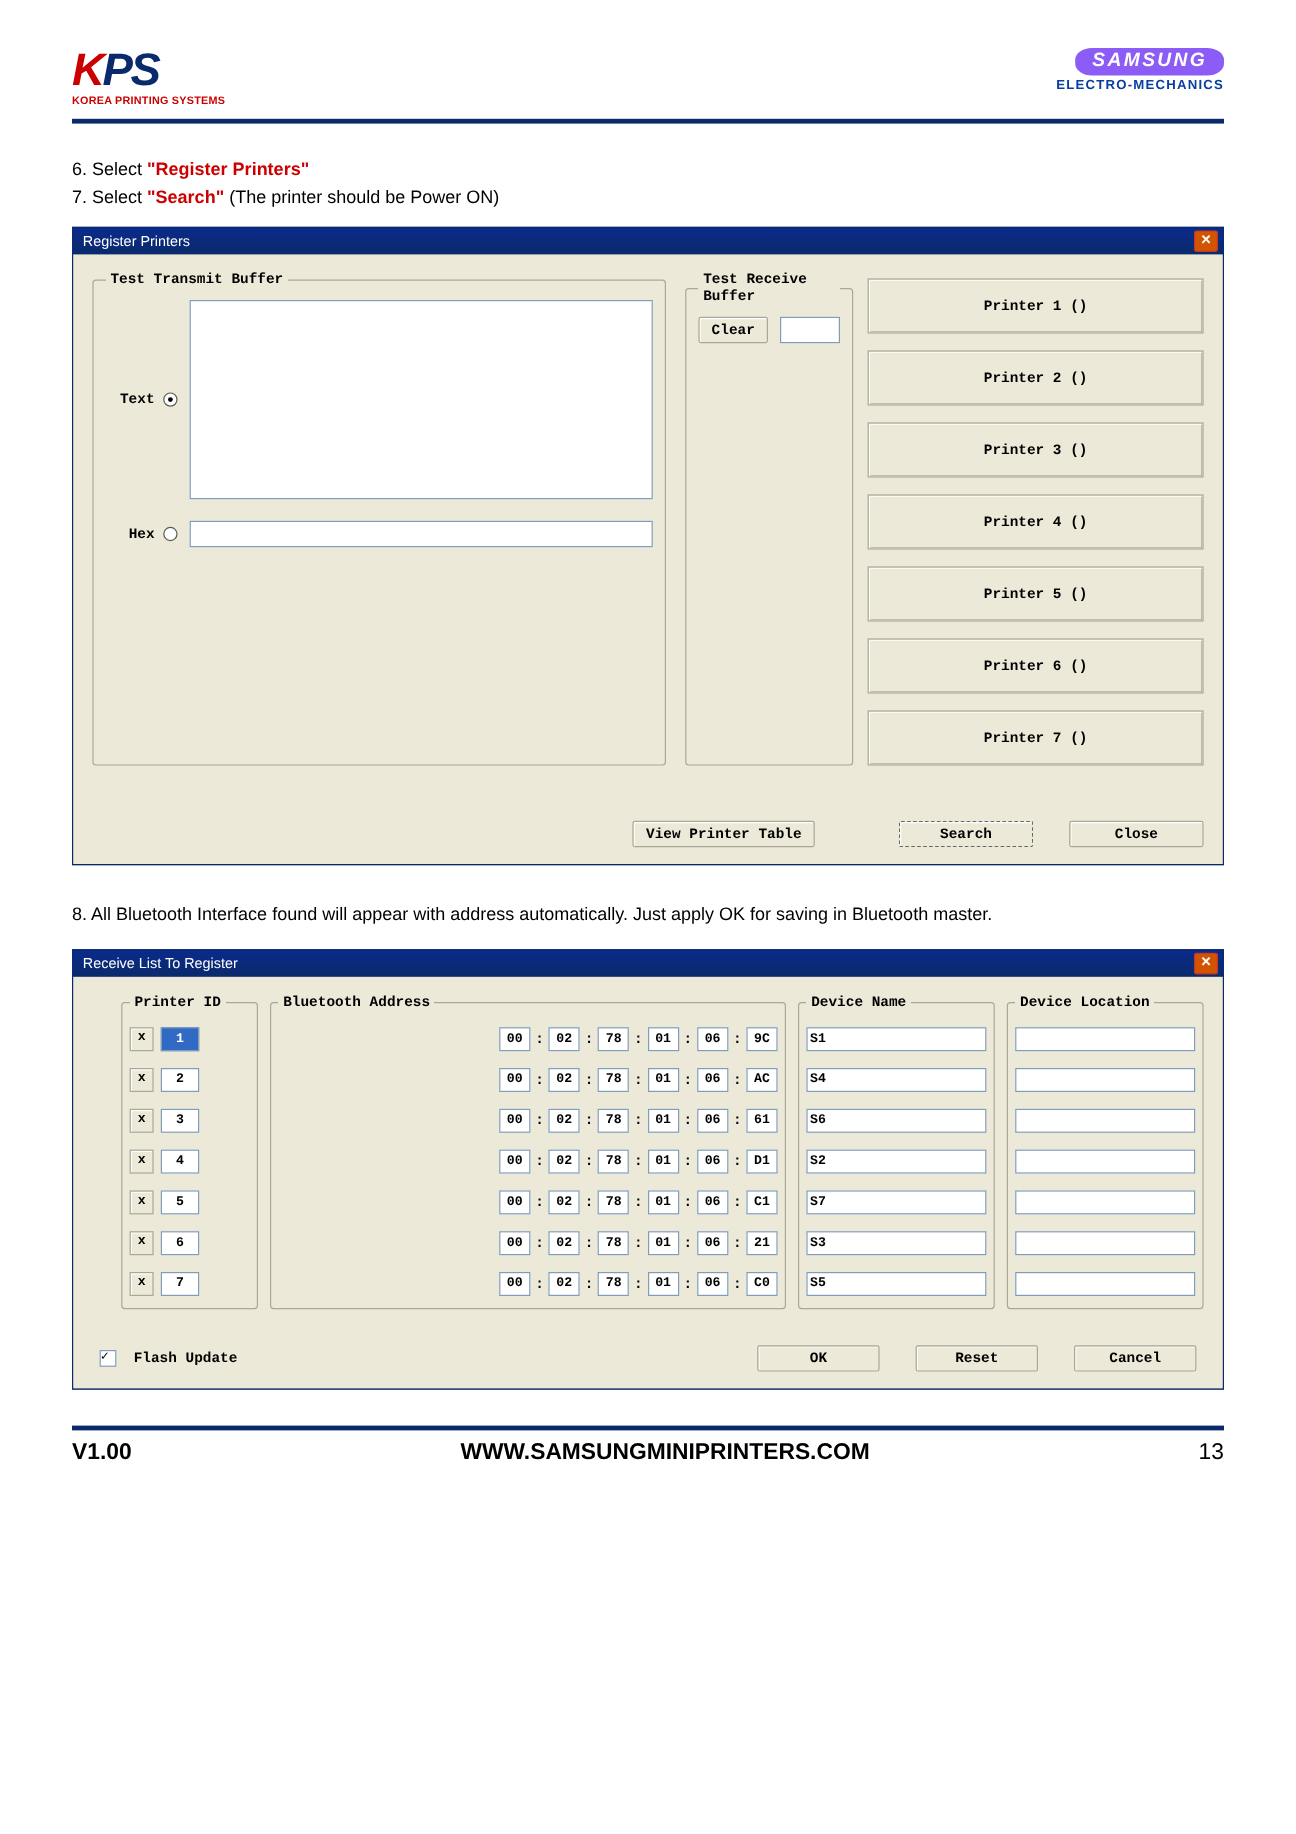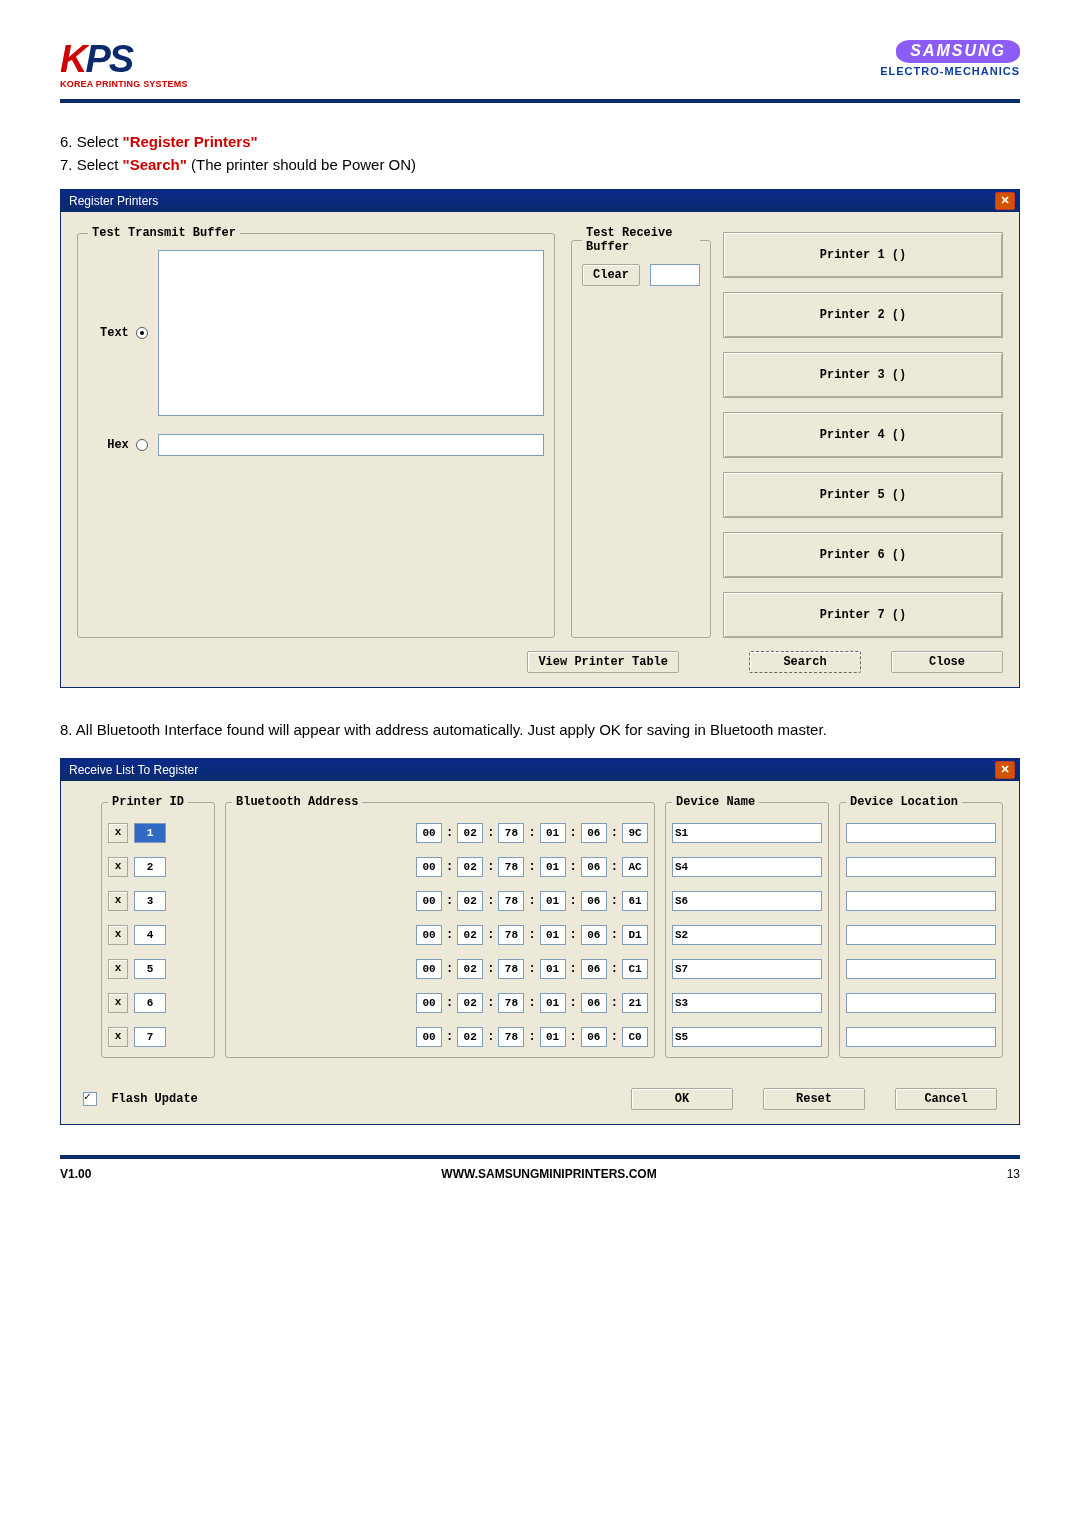--- a/index.html
+++ b/index.html
@@ -224,21 +224,21 @@
     background: #ece9d8;
     box-shadow: inset 1px 1px 0 #fff, inset -1px -1px 0 #b0ad9e;
     display: flex;
     align-items: center;
     justify-content: center;
     font-family: "Courier New", monospace;
     font-size: 12px;
     font-weight: bold;
   }
   .d1-bottom {
-    margin-top: 13px;
+    margin-top: 46px;
     display: flex;
     justify-content: flex-end;
     gap: 30px;
     align-items: center;
   }
   .d1-bottom .viewbtn {
     margin-right: 40px;
   }
   
   .d2 .columns {
@@ -347,21 +347,21 @@
     font-size: 11px;
     color: #000;
   }
   .footer {
     display: flex;
     justify-content: space-between;
     align-items: flex-end;
     border-top: 4px solid #0a2a6b;
     margin-top: 30px;
     padding-top: 8px;
-    font-size: 12px;
+    font-size: 19px;
   }
   .footer .v { font-weight: bold; }
   .footer .u { font-weight: bold; }
 </style>
 </head>
 <body>
 
 <div class="page">
 
   <div class="header">

